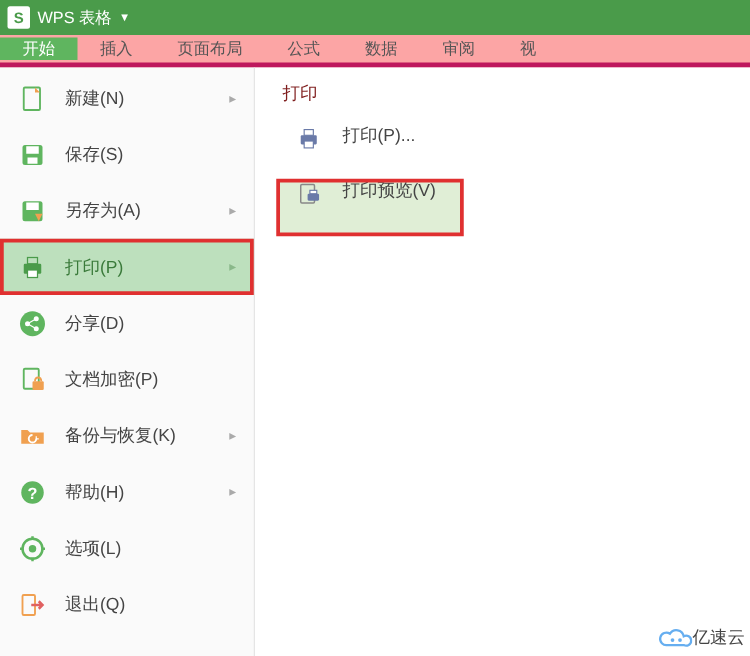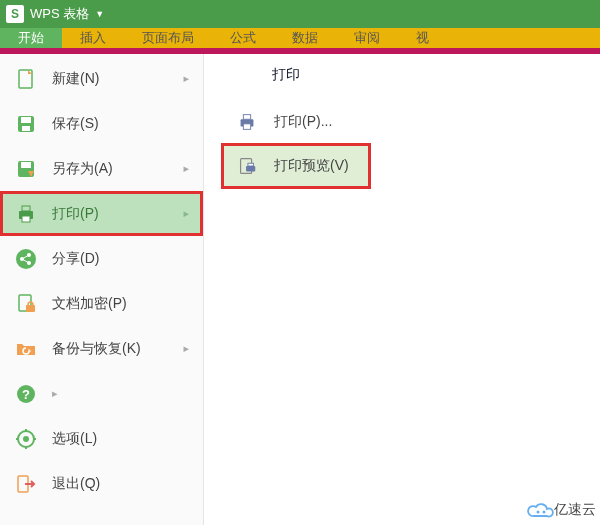--- a/index.html
+++ b/index.html
@@ -4,39 +4,39 @@
   <style>
     * { margin: 0; padding: 0; box-sizing: border-box; font-family: "Microsoft YaHei", Arial, sans-serif; }
     body { width: 600px; height: 525px; background: #fff; overflow: hidden; position: relative; }
     
     .titlebar { height: 28px; background: #4a9b4a; display: flex; align-items: center; padding: 0 6px; }
     .titlebar .logo-box { width: 18px; height: 18px; background: #fff; border-radius: 2px; display: flex; align-items: center; justify-content: center; margin-right: 6px; }
     .titlebar .logo-inner { color: #4a9b4a; font-weight: bold; font-size: 12px; }
     .titlebar .title { color: #fff; font-size: 13px; }
     .titlebar .dropdown { margin-left: 6px; color: #fff; font-size: 9px; }
     
-    .tabbar { height: 26px; background: #eab308; display: flex; border-bottom: 6px solid #be185d; }
+    .tabbar { height: 26px; background: #fca5a5; display: flex; border-bottom: 4px solid #be185d; align-items: center; }
     .tab { padding: 0 18px; font-size: 13px; color: #555; display: flex; align-items: center; cursor: pointer; }
     .tab.active { background: #5fb55f; color: #fff; }
     
     .main { display: flex; height: calc(525px - 54px); }
     
     .sidebar { width: 204px; background: #fafafa; border-right: 1px solid #e5e5e5; padding-top: 2px; }
     .side-item { height: 45px; display: flex; align-items: center; padding: 0 14px; cursor: pointer; position: relative; }
     .side-item.active { background: #bde0bd; }
     .side-item.active.highlight-red { outline: 3px solid #e03030; outline-offset: -3px; }
     .side-icon { width: 24px; height: 24px; margin-right: 14px; flex-shrink: 0; }
     .side-label { font-size: 14px; color: #444; flex: 1; }
     .side-item.active .side-label { color: #3a7a3a; }
     .side-chevron { color: #aaa; font-size: 11px; }
     .side-item.active .side-chevron { color: #8ab88a; }
     
     .panel { flex: 1; background: #fff; padding: 12px 0 0 18px; }
-    .panel-title { font-size: 14px; color: #0f172a; margin-bottom: 16px; padding-left: 4px; margin-left: 46px; }
-    .panel-item { height: 44px; display: flex; align-items: center; padding: 0 14px; cursor: pointer; }
+    .panel-title { font-size: 14px; color: #7f1d1d; margin-bottom: 16px; padding-left: 4px; }
+    .panel-item { height: 44px; display: flex; padding: 0 14px; cursor: pointer; }
     .panel-item.sub-active { background: #e0eed6; }
     .panel-item.highlight-red { outline: 3px solid #e03030; outline-offset: -2px; width: 148px; }
     .panel-icon { width: 22px; height: 22px; margin-right: 16px; flex-shrink: 0; }
     .panel-label { font-size: 14px; color: #444; }
     
     .watermark { position: absolute; right: 4px; bottom: 6px; display: flex; align-items: center; gap: 0; }
     .watermark .wm-icon { color: #66aef0; font-size: 18px; }
     .watermark .wm-text { font-size: 14px; color: #444; font-weight: 500; }
     
     svg { display: block; }
@@ -150,20 +150,21 @@
       <span class="side-chevron">▸</span>
     </div>
 
     <div class="side-item">
       <span class="side-icon">
         <svg viewBox="0 0 24 24">
             <circle cx="12" cy="12" r="9" fill="#5fb55f"></circle>
             <text x="12" y="17" text-anchor="middle" font-size="13" fill="#fff" font-weight="bold">?</text>
           </svg>
       </span>
+      <span class="side-label">帮助(H)</span>
       <span class="side-chevron">▸</span>
     </div>
 
     <div class="side-item">
       <span class="side-icon">
         <svg viewBox="0 0 24 24">
             <circle cx="12" cy="12" r="8" fill="none" stroke="#5fb55f" stroke-width="2"></circle>
             <circle cx="12" cy="12" r="3" fill="#5fb55f"></circle>
             <g stroke="#5fb55f" stroke-width="2">
               <line x1="12" y1="2" x2="12" y2="5"></line>

